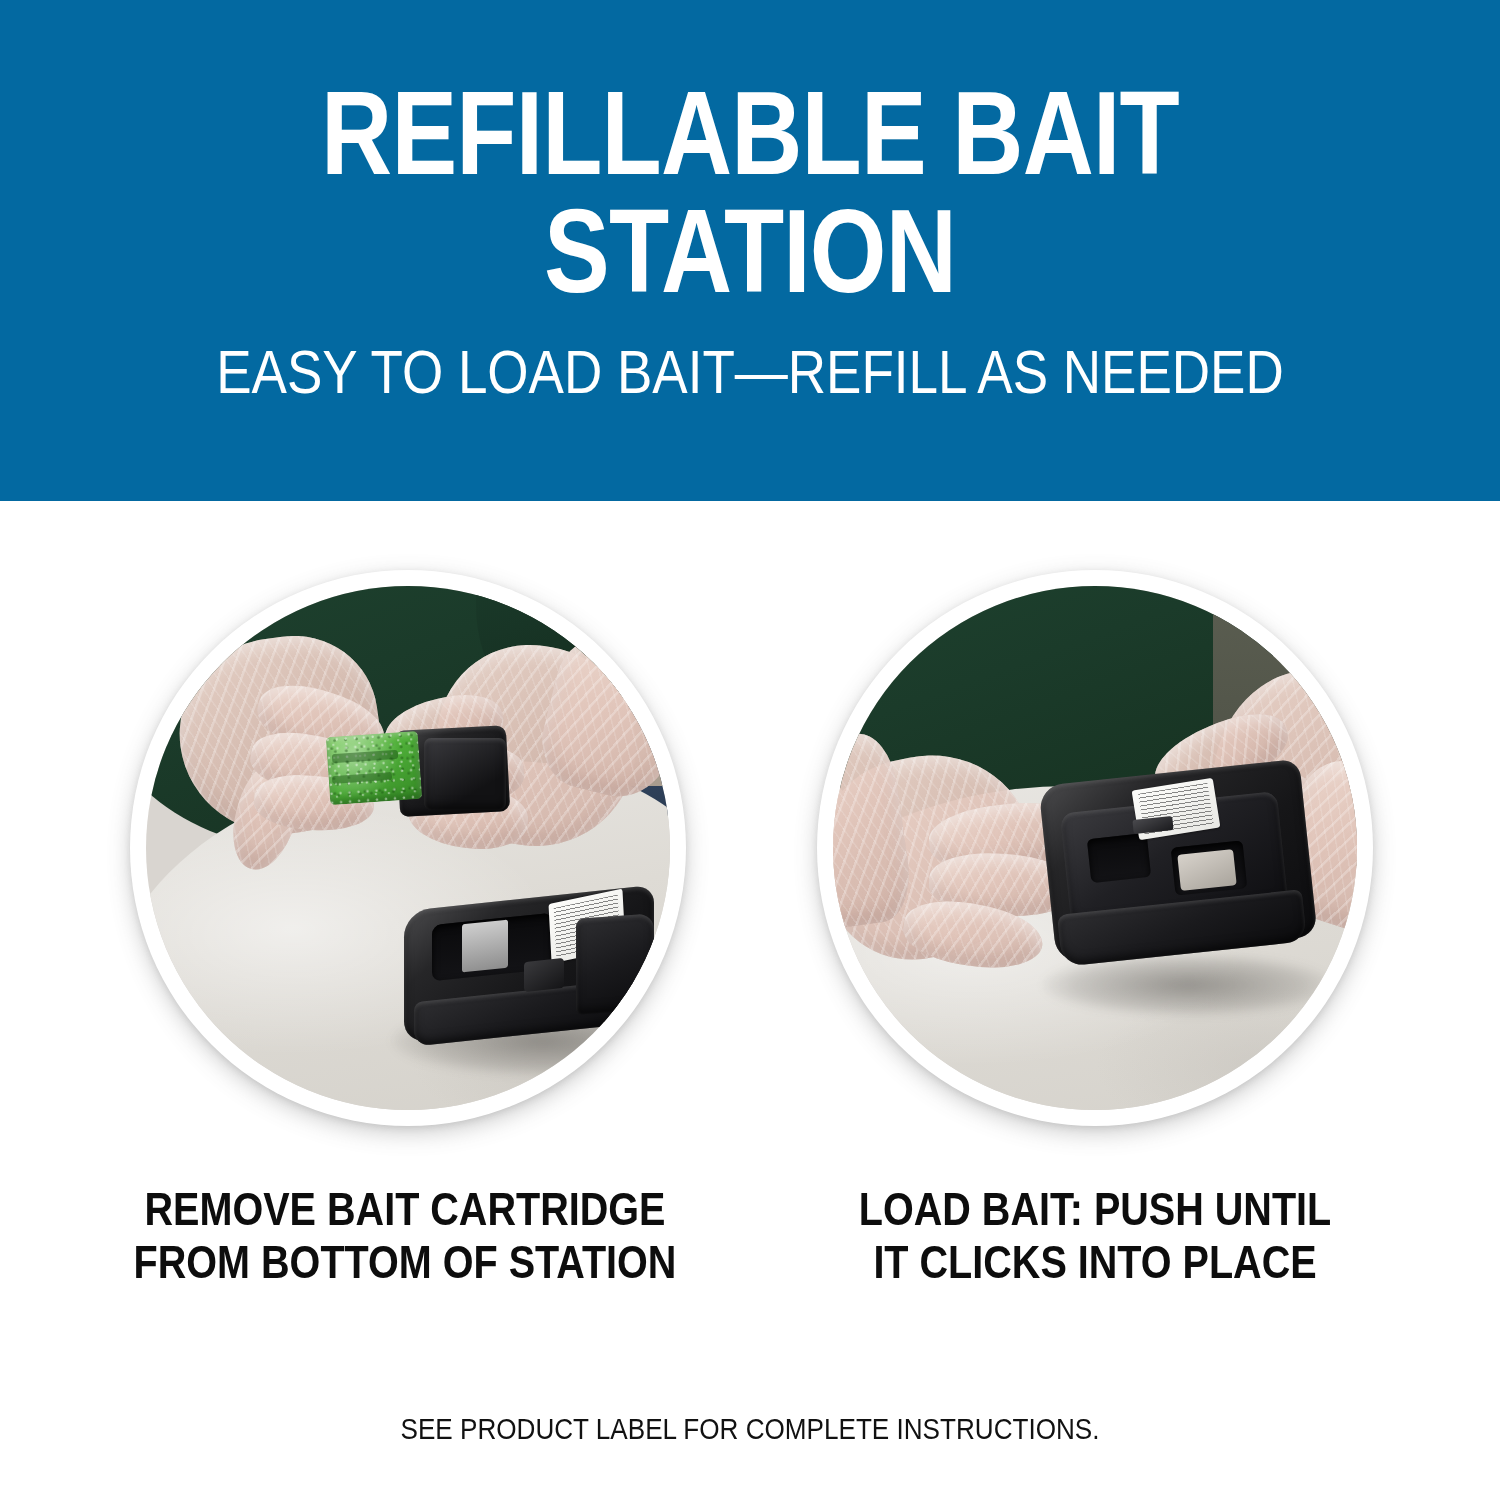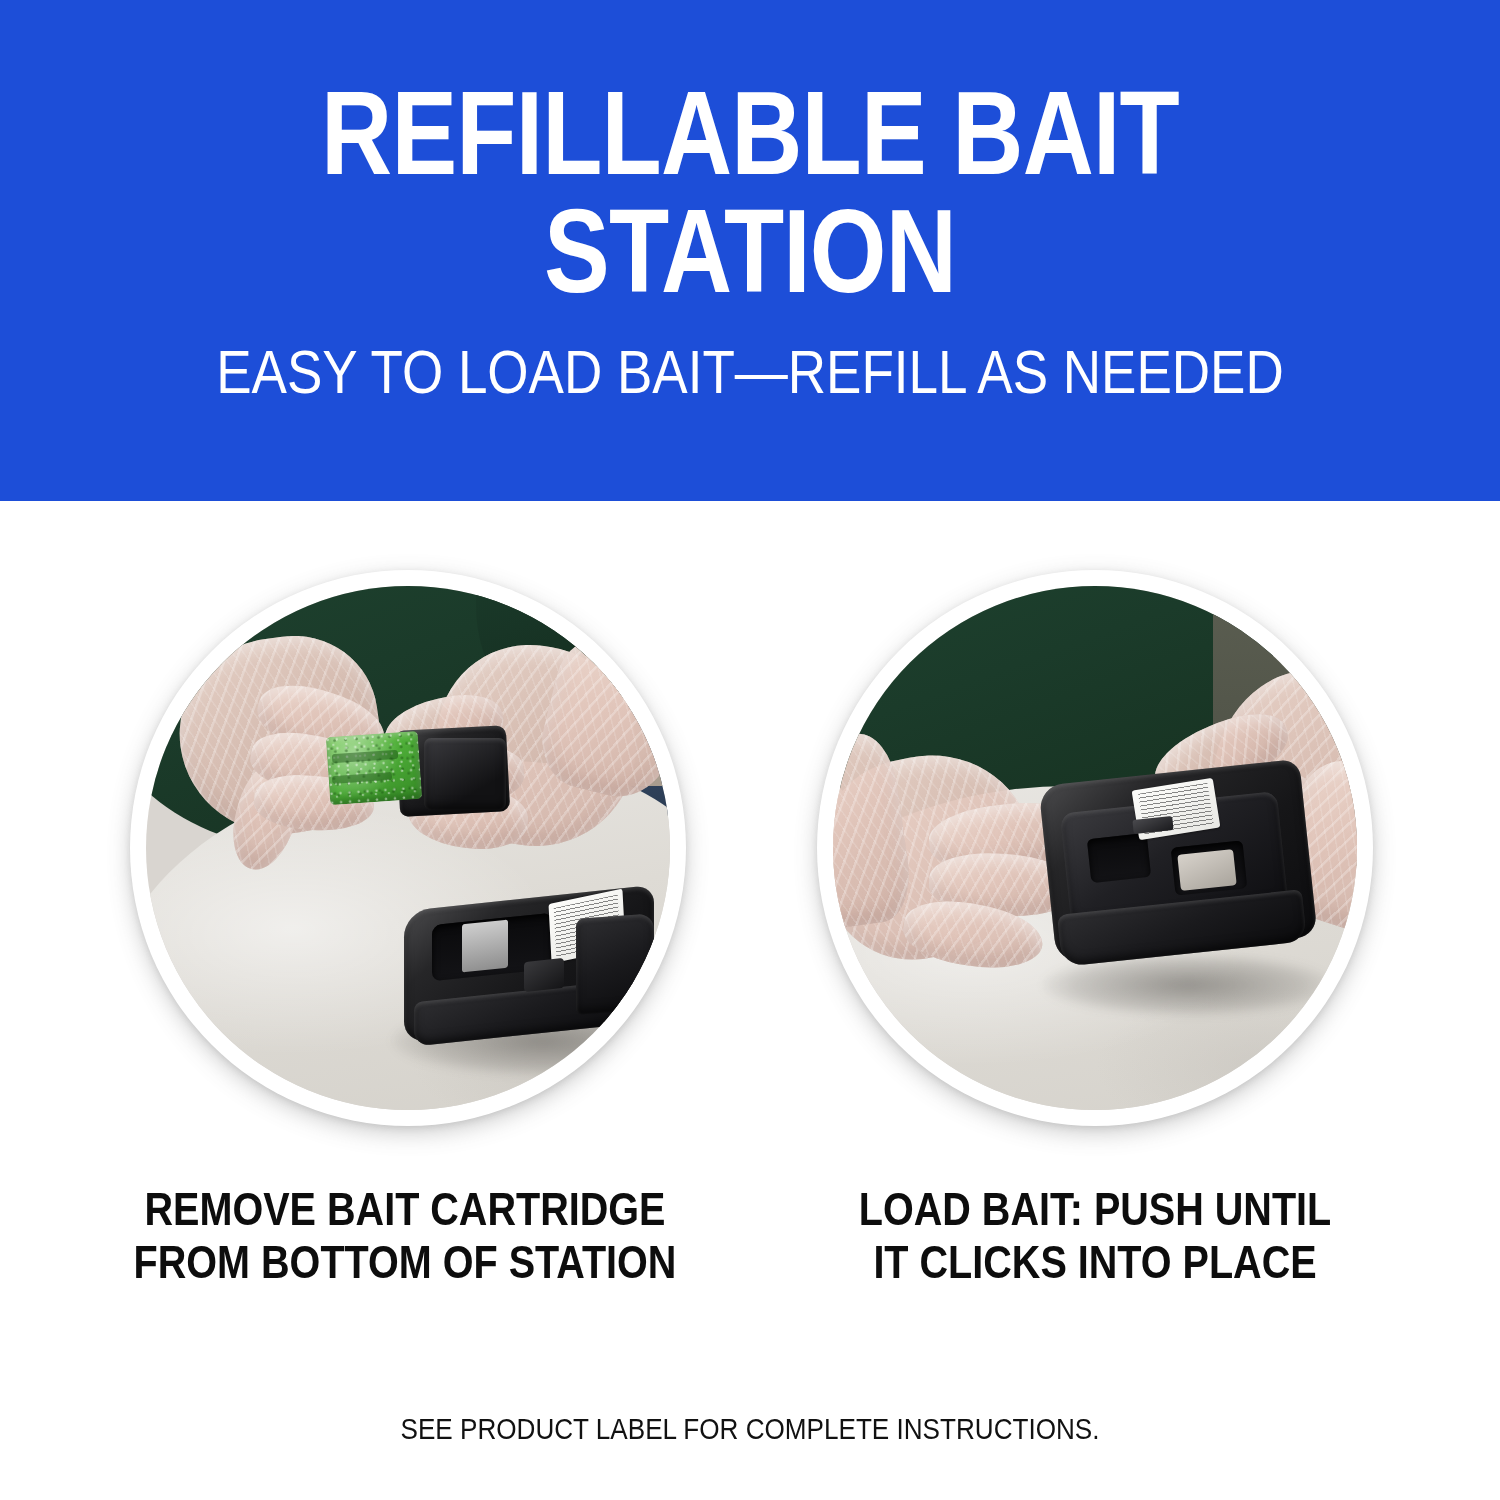--- a/index.html
+++ b/index.html
@@ -9,21 +9,21 @@
     font-family:"Liberation Sans", sans-serif;
     overflow:hidden;
     position:relative;
   }
 
   
   #header-band{
     position:absolute;
     left:0; top:0;
     width:1500px; height:501px;
-    background:#1d4ed8;
+    background:#0369a1;
     overflow:hidden;
   }
   #title-block{
     position:absolute;
     left:0; top:74px;
     width:1500px;
     text-align:center;
   }
   .title-line{
     display:block;

